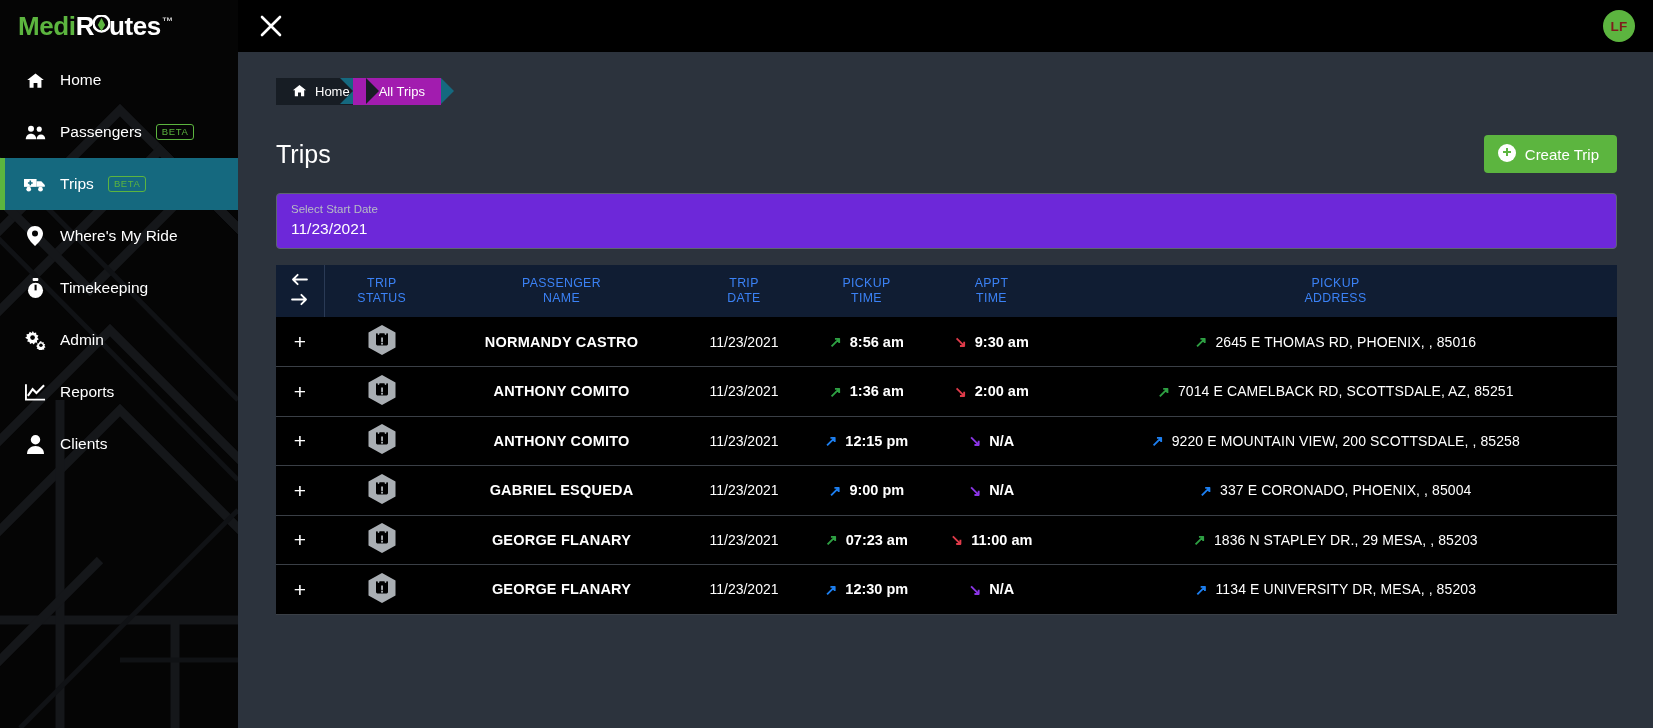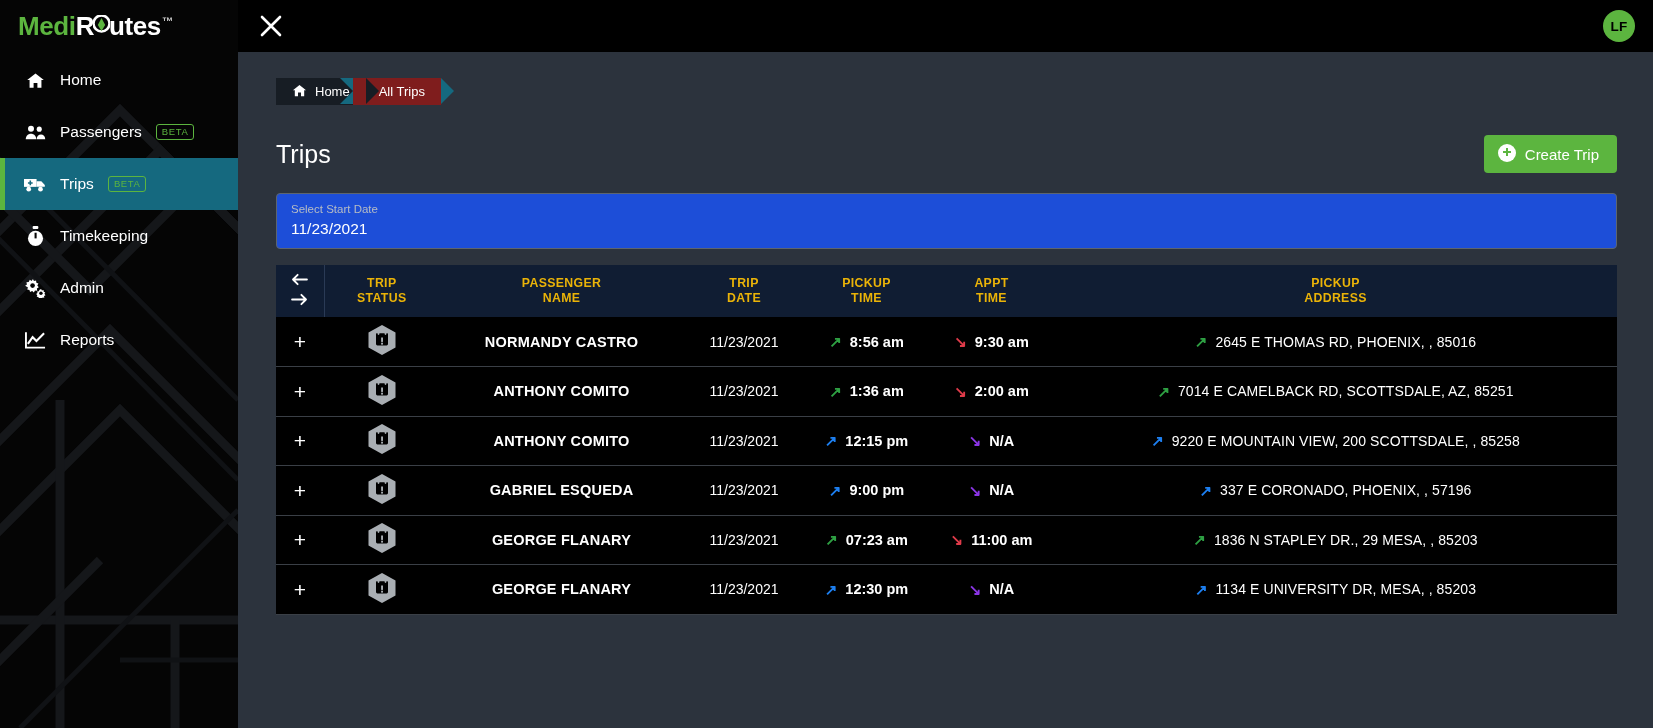--- a/index.html
+++ b/index.html
@@ -55,21 +55,21 @@
   
   #topbar {
     position: absolute; left: 238px; top: 0; right: 0; height: 52px;
     background: #000000; z-index: 4;
     display: flex; align-items: center; justify-content: space-between;
     padding: 0 18px 0 20px;
   }
   .close-x { color:#fff; cursor:pointer; display:flex; }
   .avatar {
     width: 32px; height: 32px; border-radius: 50%; background: #5cb53f;
-    color: #000000; font-size: 13.5px; font-weight: bold;
+    color: #7f1d1d; font-size: 13.5px; font-weight: bold;
     display: flex; align-items: center; justify-content: center;
     letter-spacing: 0.3px; cursor: pointer;
   }
 
   
   #main {
     flex: 1; height: 728px; background: #2c333d;
     padding-top: 52px; position: relative; overflow: hidden;
   }
   .content { padding: 26px 36px 0 38px; }
@@ -81,21 +81,21 @@
     padding: 0 16px 0 14px; color: #ffffff; position: relative;
     cursor: pointer; white-space: nowrap;
   }
   .crumb.home { background: #171d24; padding-left: 16px; }
   .crumb.home::after {
     content: ""; position: absolute; right: -13px; top: 0;
     border-left: 13px solid #171d24;
     border-top: 13.5px solid transparent; border-bottom: 13.5px solid transparent;
     z-index: 2;
   }
-  .crumb.current { background: #7f1d1d; padding-left: 26px; margin-left: -13px; }
+  .crumb.current { background: #a21caf; padding-left: 26px; margin-left: -13px; }
   .crumb.current::before {
     content: ""; position: absolute; left: -13px; top: 0;
     border-left: 13px solid transparent;
     border-top: 13.5px solid #15697f; border-bottom: 13.5px solid #15697f;
   }
   .crumb.current::after {
     content: ""; position: absolute; right: -13px; top: 0;
     border-left: 13px solid #15697f;
     border-top: 13.5px solid transparent; border-bottom: 13.5px solid transparent;
   }
@@ -109,21 +109,21 @@
   .btn-create {
     background: #5cb53f; color: #fff; border: none; border-radius: 4px;
     height: 38px; padding: 0 18px 0 14px; font-size: 15px;
     display: flex; align-items: center; gap: 9px; cursor: pointer;
     font-family: "Liberation Sans", sans-serif;
   }
 
   
   .field {
     margin-top: 20px; border: 1px solid #5d656f; border-radius: 4px;
-    background: #1d4ed8; height: 56px; padding: 8px 14px 0 14px;
+    background: #6d28d9; height: 56px; padding: 8px 14px 0 14px;
     position: relative;
   }
   .field .lbl { color: #b6bcc4; font-size: 11.5px; line-height: 15px; }
   .field .val { color: #ffffff; font-size: 15.5px; margin-top: 3px; }
 
   .filter-row { display: flex; align-items: center; gap: 18px; margin-top: 14px; }
   .filter-field {
     flex: 1; border: 1px solid #5d656f; border-radius: 4px;
     background: #414852; height: 54px; display: flex; align-items: center;
     padding: 0 14px; color: #d3d7dc; font-size: 14.5px;
@@ -133,21 +133,21 @@
     border: 1.6px solid #2f7f92; background: transparent;
     display: flex; align-items: center; justify-content: center; cursor: pointer;
     flex: 0 0 62px;
   }
 
   
   .table-wrap { margin-top: 16px; }
   table { width: 100%; border-collapse: collapse; table-layout: fixed; }
   thead tr { background: #101d33; height: 52px; }
   thead th {
-    color: #eab308; font-size: 12.3px; font-weight: bold;
+    color: #3b82f6; font-size: 12.3px; font-weight: normal;
     letter-spacing: 0.35px; line-height: 15px; vertical-align: middle;
     text-align: center; padding: 0;
   }
   th.col-exp { width: 48px; border-right: 1px solid #2a3a55; }
   th.col-status { width: 115px; }
   th.col-name  { width: 245px; }
   th.col-date  { width: 120px; }
   th.col-pick  { width: 125px; }
   th.col-appt  { width: 125px; }
   th.col-addr  { width: auto; }
@@ -232,20 +232,29 @@
               <path d="M16 6h6l4.5 4.5V13H16z"></path>
               <circle cx="6" cy="16" r="3" fill="#fff"></circle>
               <circle cx="21" cy="16" r="3" fill="#fff"></circle>
               <path d="M7 5h2v2h2v2H9v2H7V9H5V7h2z" fill="#15697f"></path>
             </svg>
         </span>
         <span>Trips</span>
         <span class="beta">BETA</span>
       </div>
 
+      <div class="nav-item">
+        <span class="ico">
+          <svg width="16" height="20" viewBox="0 0 16 20" fill="#fff">
+              <path d="M8 0C3.6 0 0 3.5 0 7.8 0 13.3 8 20 8 20s8-6.7 8-12.2C16 3.5 12.4 0 8 0z"></path>
+              <circle cx="8" cy="7.5" r="3" fill="#050505"></circle>
+            </svg>
+        </span>
+        <span>Where's My Ride</span>
+      </div>
 
       <div class="nav-item">
         <span class="ico">
           <svg width="17" height="21" viewBox="0 0 18 22" fill="#fff">
               <rect x="6" y="0" width="6" height="3" rx="1"></rect>
               <circle cx="9" cy="13" r="8"></circle>
               <rect x="8" y="7" width="2.2" height="6" fill="#050505"></rect>
             </svg>
         </span>
         <span>Timekeeping</span>
@@ -266,20 +275,29 @@
       <div class="nav-item">
         <span class="ico">
           <svg width="21" height="18" viewBox="0 0 22 18" fill="none" stroke="#fff" stroke-width="2.2">
               <path d="M1 1v16h20" stroke-width="2"></path>
               <path d="M3 13 L8 6 L12 10 L20 2"></path>
             </svg>
         </span>
         <span>Reports</span>
       </div>
 
+      <div class="nav-item">
+        <span class="ico">
+          <svg width="17" height="19" viewBox="0 0 18 20" fill="#fff">
+              <circle cx="9" cy="5" r="5"></circle>
+              <path d="M0 20c0-5 4-8.3 9-8.3S18 15 18 20z"></path>
+            </svg>
+        </span>
+        <span>Clients</span>
+      </div>
     </nav>
   </div>
 
   <div id="topbar">
     <span class="close-x">
       <svg width="26" height="26" viewBox="0 0 26 26" stroke="#fff" stroke-width="2.6" stroke-linecap="round">
           <path d="M4 4 L22 22 M22 4 L4 22"></path>
         </svg>
     </span>
     <span class="avatar">LF</span>
@@ -491,21 +509,21 @@
                 </td>
                 <td>
                   <span class="time-cell">
                     <span class="arrow" style="color:#8b35e6">↘</span>
                     <span class="tx">N/A</span>
                   </span>
                 </td>
                 <td>
                   <span class="addr-cell">
                     <span class="arrow" style="color:#1d7ff0">↗</span>
-                    <span class="tx">337 E CORONADO, PHOENIX, , 57196</span>
+                    <span class="tx">337 E CORONADO, PHOENIX, , 85004</span>
                   </span>
                 </td>
               </tr>
               <tr>
                 <td class="plus">+</td>
                 <td><span class="hexicon">
                     <svg width="30" height="32" viewBox="0 0 30 32">
                       <path d="M15 1 L28.5 8.5 V23.5 L15 31 L1.5 23.5 V8.5 Z" fill="#a9aeb3"></path>
                       <rect x="9" y="9.5" width="12" height="12" rx="1.4" fill="#000"></rect>
                       <rect x="9" y="9.5" width="12" height="3" fill="#000"></rect>

